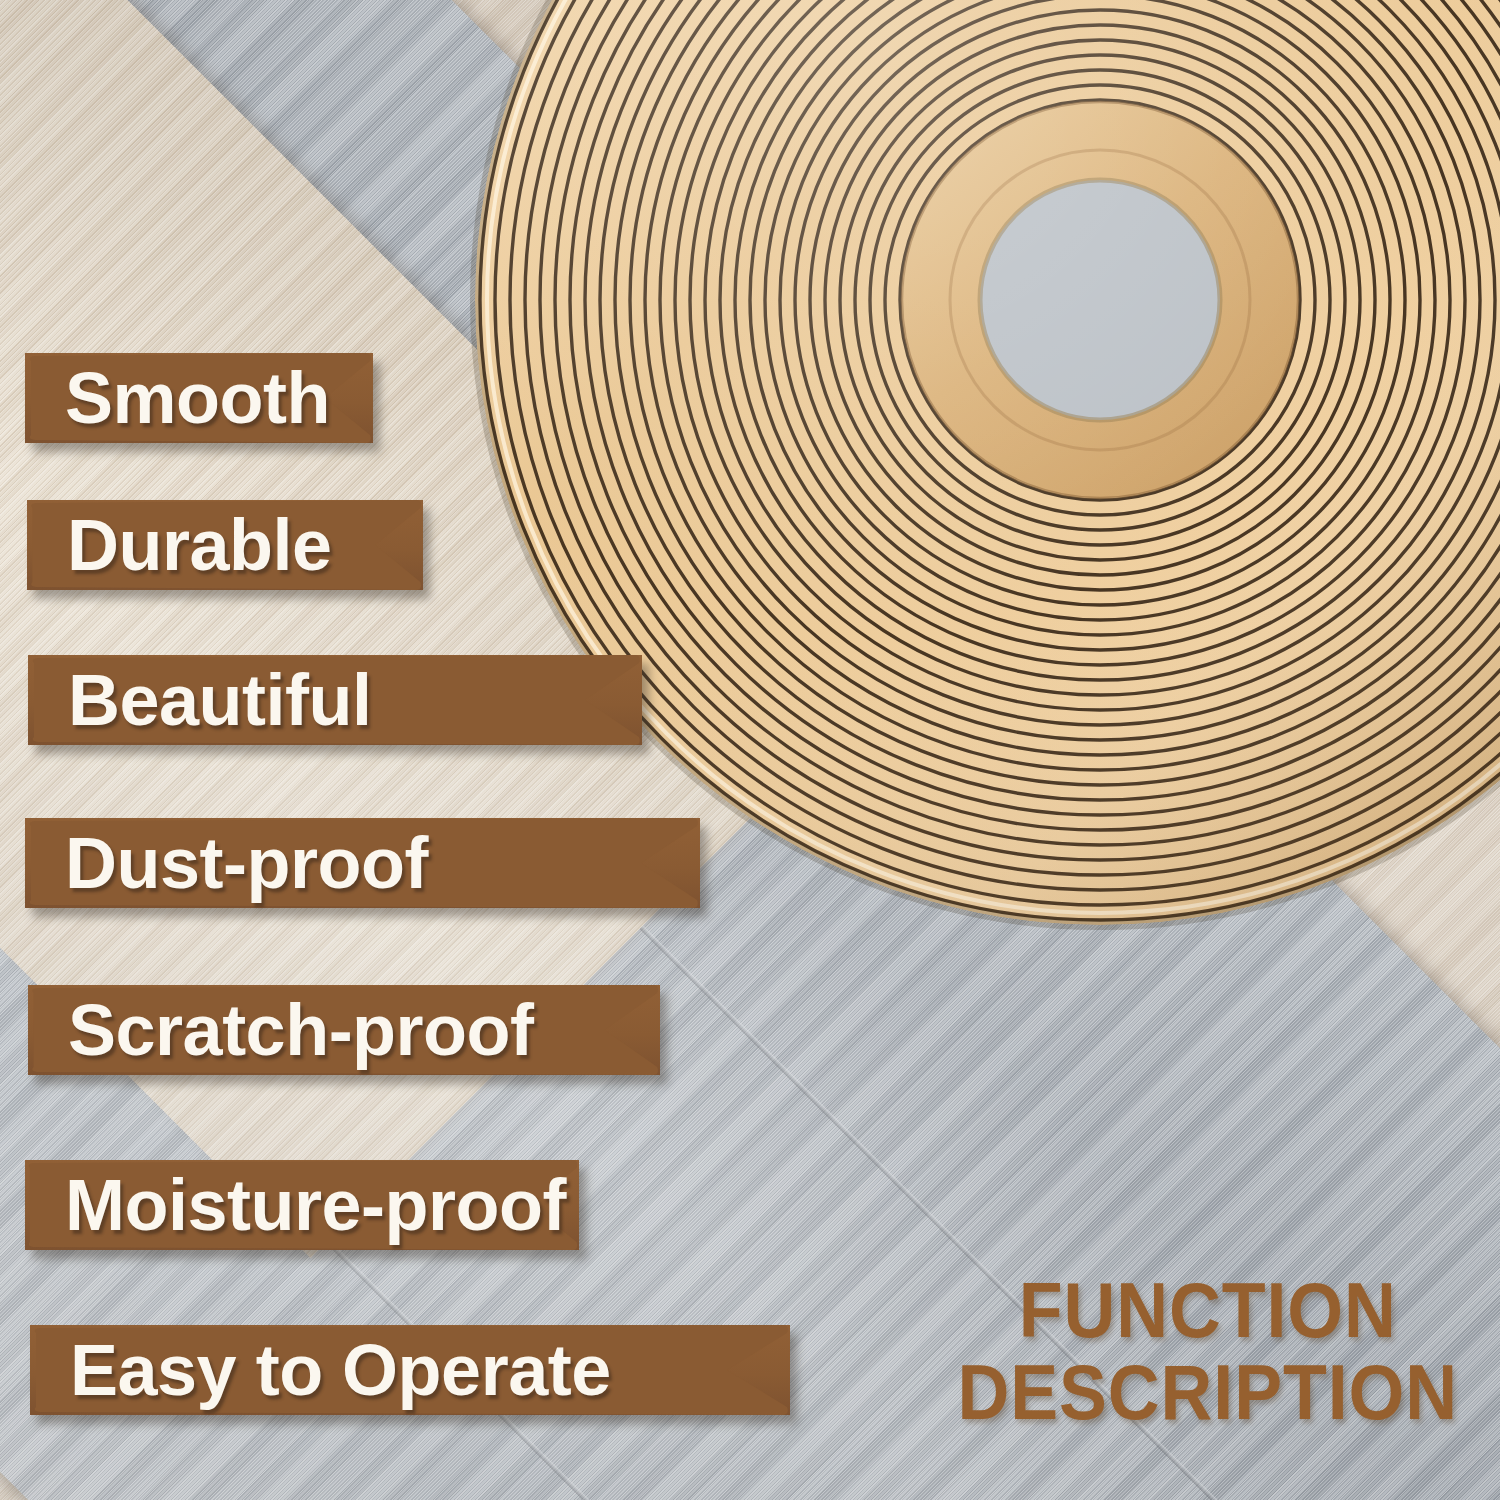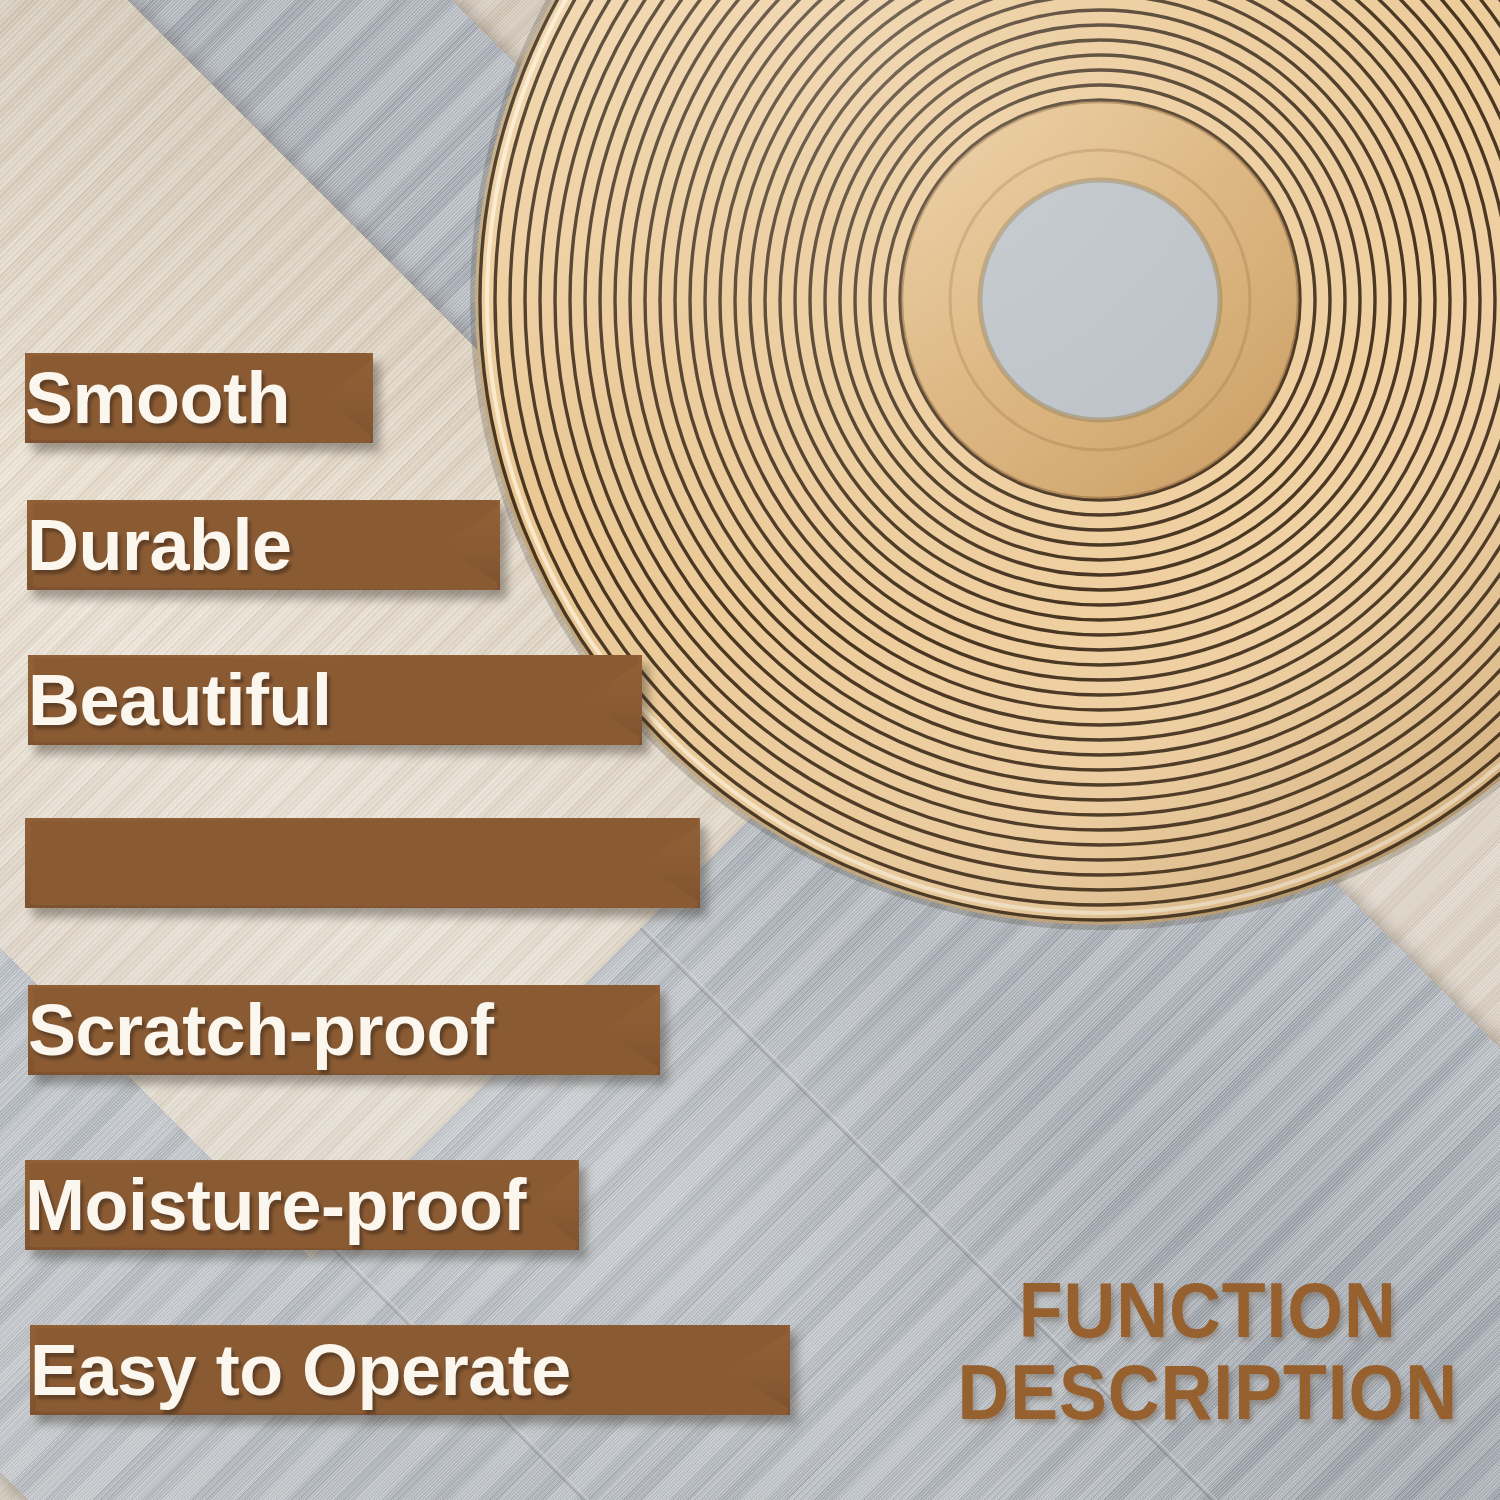--- a/index.html
+++ b/index.html
@@ -167,20 +167,21 @@
       0% 0%,
       100% 0%,
       100% 100%,
       0% 100%,
       0% 100%,
       0% 0%);
   }
   .ribbon .label {
     position: relative;
     z-index: 2;
+    padding-left: 40px;
     font-size: 72px;
     line-height: 1;
     font-weight: 700;
     letter-spacing: -0.5px;
     white-space: nowrap;
     text-shadow: 3px 4px 3px rgba(45,32,22,0.45);
     font-family: "Liberation Sans", sans-serif;
   }
 
   
@@ -299,38 +300,39 @@
   <div class="banners">
 
     <div class="ribbon" style="left:25px; top:353px; width:348px;">
       <div class="body" style="clip-path: polygon(0 0, 100% 0, 100% 100%, 100% 100%, 0 100%);"></div>
       <svg class="body" viewBox="0 0 348 90" preserveAspectRatio="none" style="position:absolute;inset:0;width:100%;height:100%;">
         <path d="M6,8 Q2,4 10,3 L340,0 Q348,0 345,8 L300,45 L345,82 Q348,90 340,90 L10,87 Q2,86 6,82 Z" fill="#8a5b33"></path>
       </svg>
       <span class="label">Smooth</span>
     </div>
 
-    <div class="ribbon" style="left:27px; top:500px; width:473px;">
+    <div class="ribbon" style="left:27px; top:500px; width:396px;">
       <svg class="body" viewBox="0 0 441 90" preserveAspectRatio="none" style="position:absolute;inset:0;width:100%;height:100%;">
         <path d="M6,8 Q2,4 10,3 L433,0 Q441,0 438,8 L388,45 L438,82 Q441,90 433,90 L10,87 Q2,86 6,82 Z" fill="#8a5b33"></path>
       </svg>
       <span class="label">Durable</span>
     </div>
 
     <div class="ribbon" style="left:28px; top:655px; width:614px;">
       <svg class="body" viewBox="0 0 614 90" preserveAspectRatio="none" style="position:absolute;inset:0;width:100%;height:100%;">
         <path d="M6,8 Q2,4 10,3 L606,0 Q614,0 611,8 L557,45 L611,82 Q614,90 606,90 L10,87 Q2,86 6,82 Z" fill="#8a5b33"></path>
       </svg>
       <span class="label">Beautiful</span>
     </div>
 
     <div class="ribbon" style="left:25px; top:818px; width:675px;">
       <svg class="body" viewBox="0 0 675 90" preserveAspectRatio="none" style="position:absolute;inset:0;width:100%;height:100%;">
         <path d="M6,8 Q2,4 10,3 L667,0 Q675,0 672,8 L616,45 L672,82 Q675,90 667,90 L10,87 Q2,86 6,82 Z" fill="#8a5b33"></path>
       </svg>
+      <span class="label">Dust-proof</span>
     </div>
 
     <div class="ribbon" style="left:28px; top:985px; width:632px;">
       <svg class="body" viewBox="0 0 684 90" preserveAspectRatio="none" style="position:absolute;inset:0;width:100%;height:100%;">
         <path d="M6,8 Q2,4 10,3 L676,0 Q684,0 681,8 L624,45 L681,82 Q684,90 676,90 L10,87 Q2,86 6,82 Z" fill="#8a5b33"></path>
       </svg>
       <span class="label">Scratch-proof</span>
     </div>
 
     <div class="ribbon" style="left:25px; top:1160px; width:554px;">

